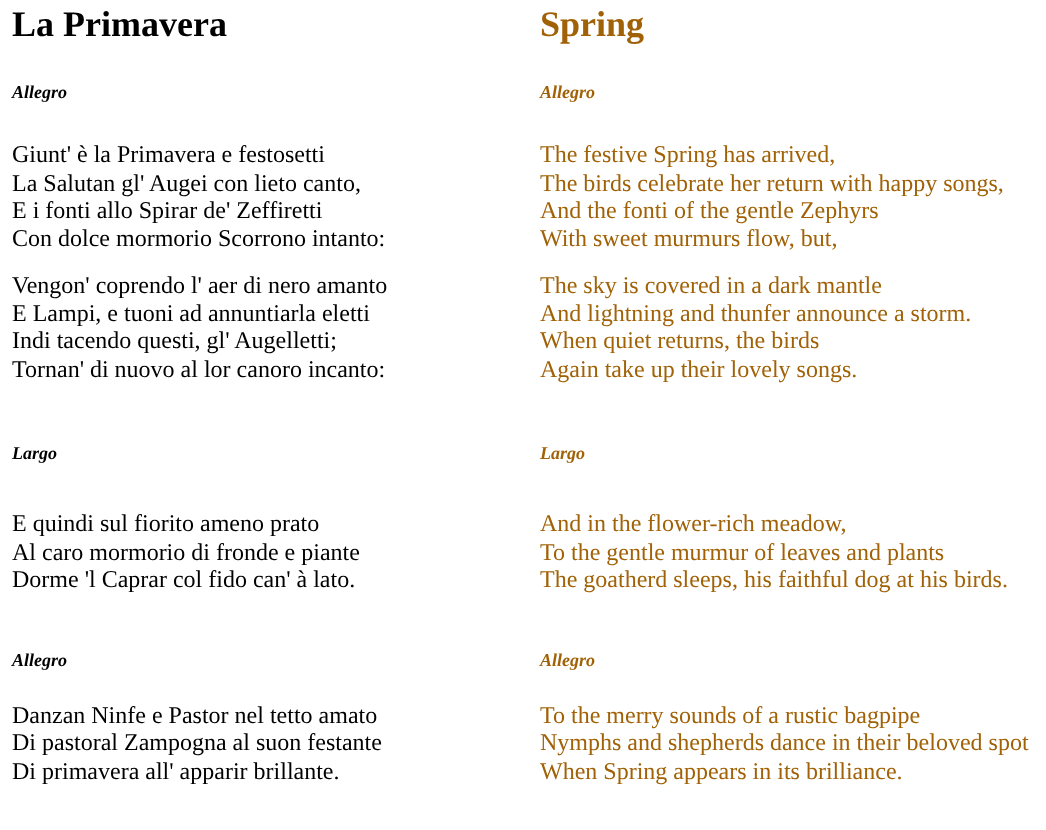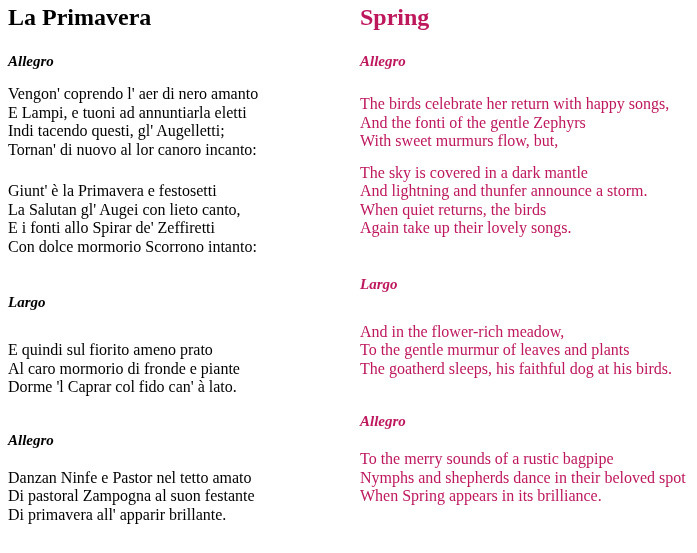--- a/index.html
+++ b/index.html
@@ -14,29 +14,29 @@
     display: flex;
     box-sizing: border-box;
     padding: 4px 0 0 8px;
   }
   .col {
     display: flex;            
     flex-direction: column;
     align-items: flex-start;
   }
   .col-italian { width: 352px; color: #000000; }
-  .col-english { width: 337px; color: #be185d; }
+  .col-english { width: 337px; color: #a16207; }
   .title {
     font-size: 24px;
     line-height: 26px;
     font-weight: bold;
     white-space: nowrap;
   }
   .tempo {
-    font-size: 15px;
+    font-size: 12px;
     line-height: 22px;
     font-weight: bold;
     font-style: italic;
     white-space: nowrap;
     font-family: Liberation Serif, serif;
   }
   .stanza {
     font-size: 16px;
     line-height: 18.5px;
     margin: 0;
@@ -52,31 +52,31 @@
 </style>
 </head>
 <body>
 
 <div class="page">
 
   <div class="col col-italian">
     <div class="title">La Primavera</div>
 
     <div class="tempo tempo-1">Allegro</div>
+    <p class="stanza stanza-1">
+      <span class="line">Giunt' è la Primavera e festosetti</span>
+      <span class="line">La Salutan gl' Augei con lieto canto,</span>
+      <span class="line">E i fonti allo Spirar de' Zeffiretti</span>
+      <span class="line">Con dolce mormorio Scorrono intanto:</span>
+    </p>
     <p class="stanza stanza-2">
       <span class="line">Vengon' coprendo l' aer di nero amanto</span>
       <span class="line">E Lampi, e tuoni ad annuntiarla eletti</span>
       <span class="line">Indi tacendo questi, gl' Augelletti;</span>
       <span class="line">Tornan' di nuovo al lor canoro incanto:</span>
-    </p>
-    <p class="stanza stanza-1">
-      <span class="line">Giunt' è la Primavera e festosetti</span>
-      <span class="line">La Salutan gl' Augei con lieto canto,</span>
-      <span class="line">E i fonti allo Spirar de' Zeffiretti</span>
-      <span class="line">Con dolce mormorio Scorrono intanto:</span>
     </p>
 
     <div class="tempo tempo-2">Largo</div>
     <p class="stanza stanza-3">
       <span class="line">E quindi sul fiorito ameno prato</span>
       <span class="line">Al caro mormorio di fronde e piante</span>
       <span class="line">Dorme 'l Caprar col fido can' à lato.</span>
     </p>
 
     <div class="tempo tempo-3">Allegro</div>
@@ -85,20 +85,21 @@
       <span class="line">Di pastoral Zampogna al suon festante</span>
       <span class="line">Di primavera all' apparir brillante.</span>
     </p>
   </div>
 
   <div class="col col-english">
     <div class="title">Spring</div>
 
     <div class="tempo tempo-1">Allegro</div>
     <p class="stanza stanza-1">
+      <span class="line">The festive Spring has arrived,</span>
       <span class="line">The birds celebrate her return with happy songs,</span>
       <span class="line">And the fonti of the gentle Zephyrs</span>
       <span class="line">With sweet murmurs flow, but,</span>
     </p>
     <p class="stanza stanza-2">
       <span class="line">The sky is covered in a dark mantle</span>
       <span class="line">And lightning and thunfer announce a storm.</span>
       <span class="line">When quiet returns, the birds</span>
       <span class="line">Again take up their lovely songs.</span>
     </p>

